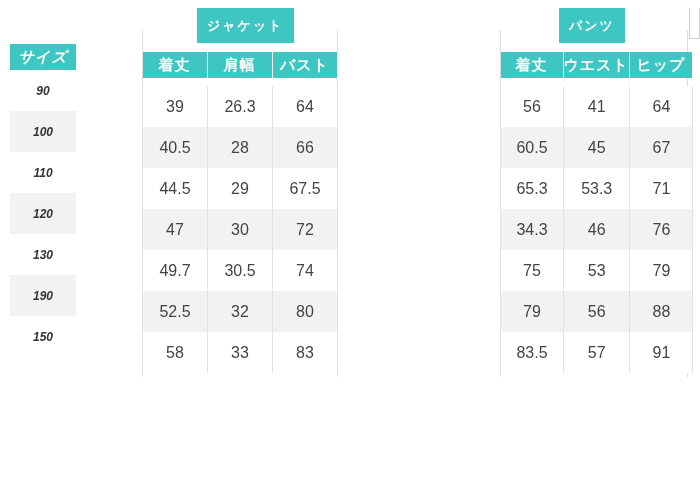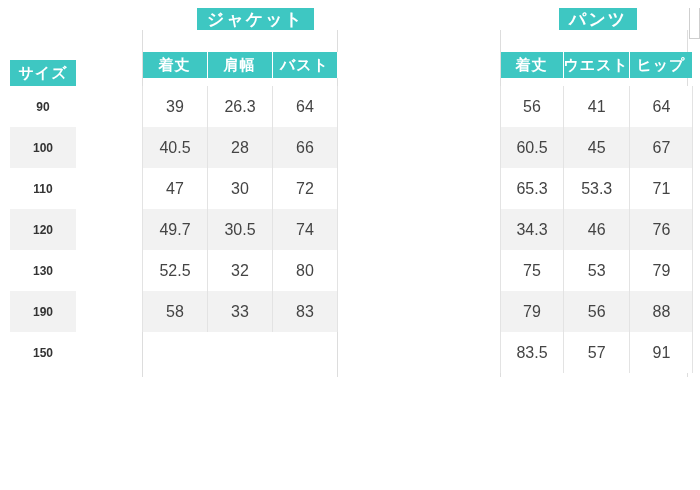--- a/index.html
+++ b/index.html
@@ -20,33 +20,33 @@
     font-weight:700;
     letter-spacing:1px;
     display:flex;
     align-items:center;
     justify-content:center;
     box-sizing:border-box;
     white-space:nowrap;
   }
   .group-title{
     position:absolute;
-    height:22px;
+    height:35px;
     padding:0 10px;
-    font-size:17px;
+    font-size:13px;
     letter-spacing:2px;
     font-weight:700;
   }
 
   
   table{border-collapse:collapse;position:absolute;}
   td,th{padding:0;margin:0;}
 
   
-  .size-table{left:10px;top:60px;}
+  .size-table{left:10px;top:44px;font-style:italic;}
   .size-table th{
     width:66px;height:26px;
   }
   .size-table td{
     width:66px;height:41px;
     text-align:center;
     font-size:12px;
     font-weight:700;
     color:#333333;
     background:#ffffff;
@@ -157,20 +157,25 @@
           <td class="first">39</td>
           <td>26.3</td>
           <td>64</td>
         </tr>
         <tr>
           <td class="first">40.5</td>
           <td>28</td>
           <td>66</td>
         </tr>
         <tr>
+          <td class="first">44.5</td>
+          <td>29</td>
+          <td>67.5</td>
+        </tr>
+        <tr>
           <td class="first">47</td>
           <td>30</td>
           <td>72</td>
         </tr>
         <tr>
           <td class="first">49.7</td>
           <td>30.5</td>
           <td>74</td>
         </tr>
         <tr>

